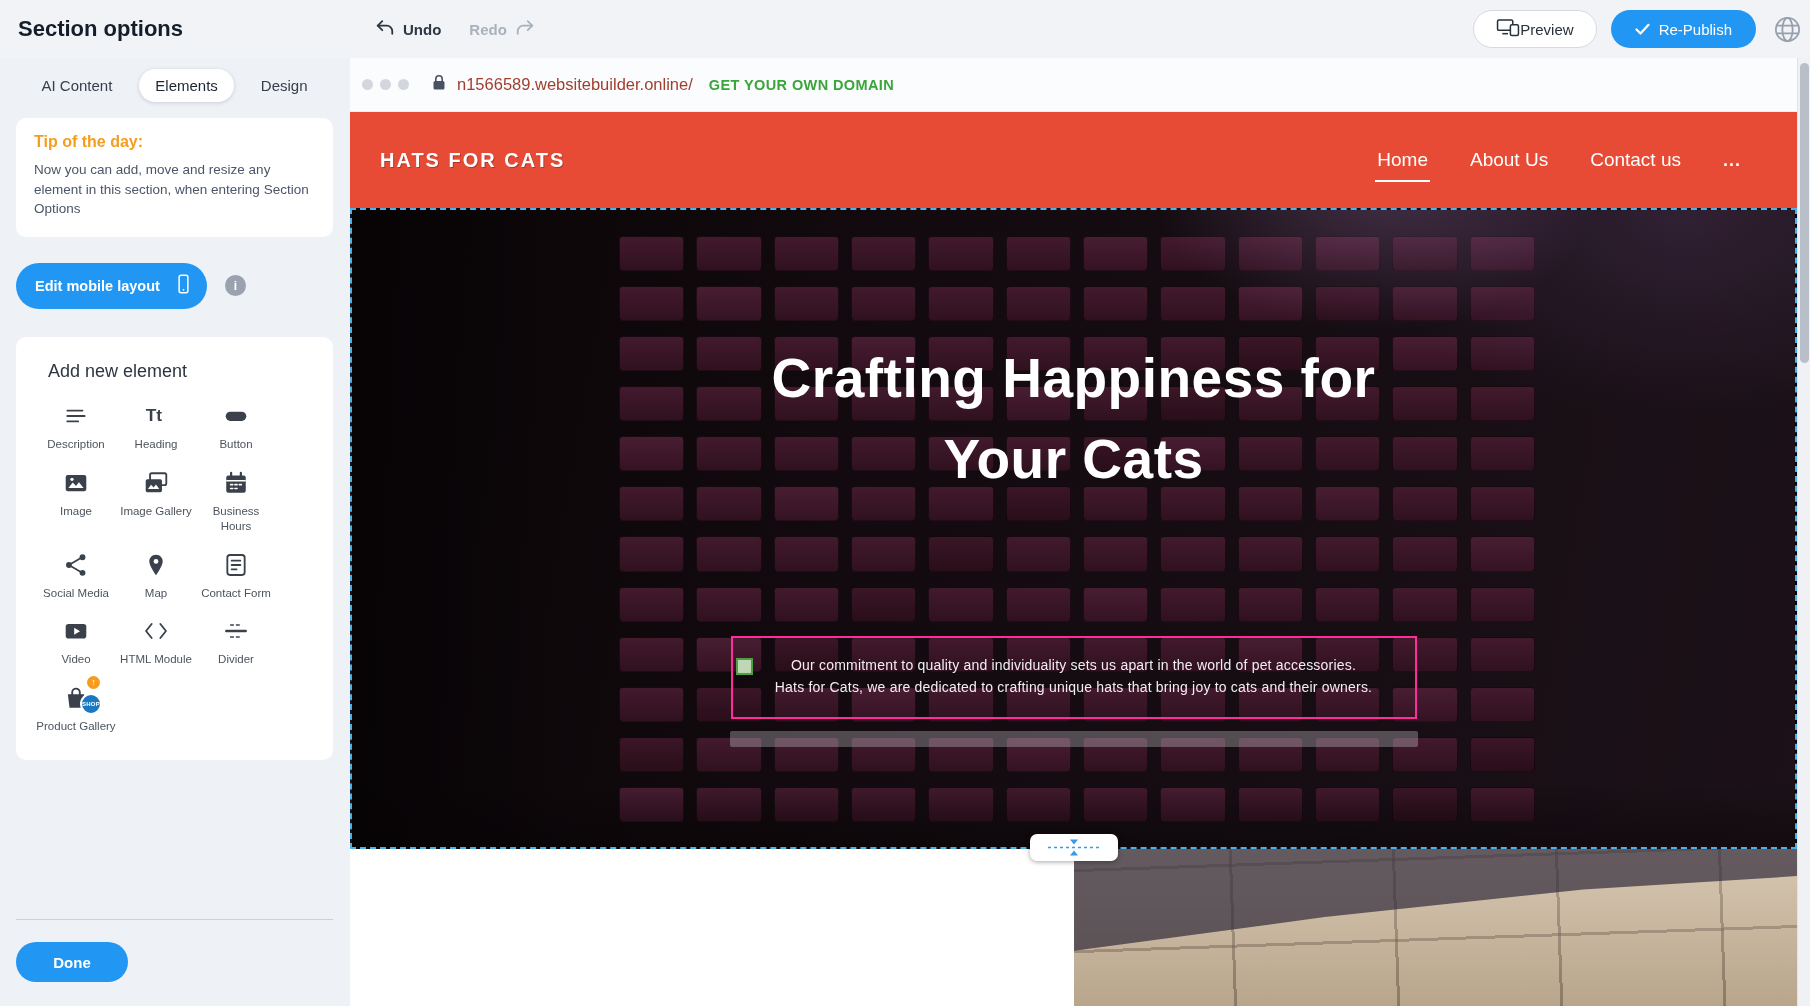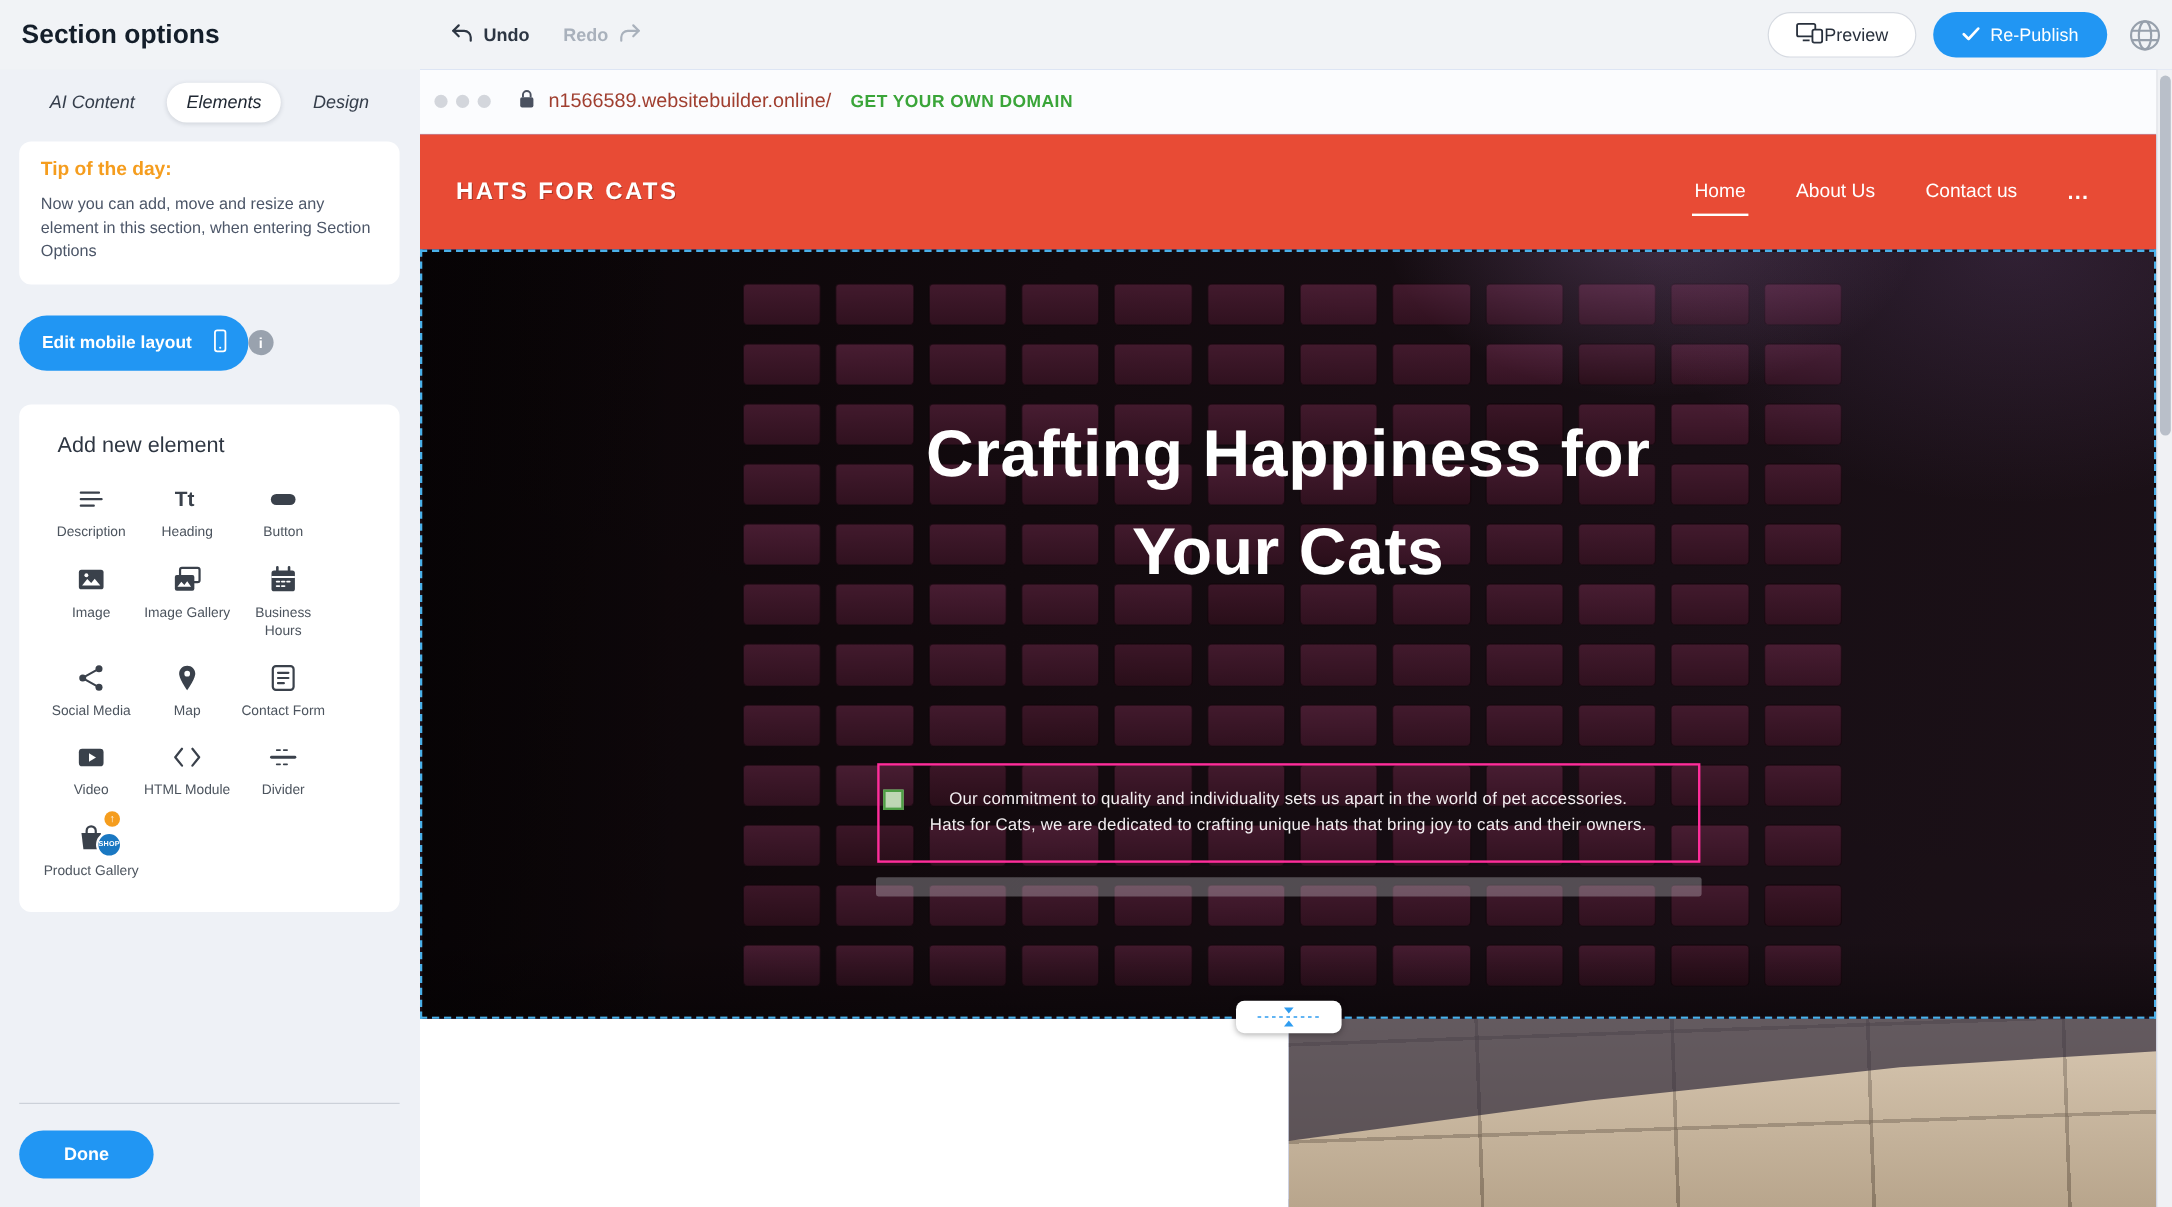--- a/index.html
+++ b/index.html
@@ -14,27 +14,27 @@
   .hist-btn { display:flex; align-items:center; gap:8px; background:none; border:none; font-family:inherit; font-size:15px; cursor:pointer; }
   .hist-btn.undo { color:#2d3643; font-weight:bold; }
   .hist-btn.redo { color:#a9b1bc; font-weight:bold; cursor:default; }
   .topbar-actions { margin-left:auto; display:flex; align-items:center; gap:14px; margin-right:6px; }
   .preview-btn { display:flex; align-items:center; height:38px; padding:0 22px; background:#fff; border:1px solid #d6dae1; border-radius:19px; font-family:inherit; font-size:15px; color:#28303c; cursor:pointer; }
   .republish-btn { display:flex; align-items:center; gap:9px; height:38px; padding:0 24px; background:#2196f3; border:none; border-radius:19px; font-family:inherit; font-size:15px; color:#fff; cursor:pointer; }
   .globe-wrap { width:34px; height:34px; display:flex; align-items:center; justify-content:center; cursor:pointer; }
 
   
   .sidebar { position:absolute; left:0; top:58px; width:350px; bottom:0; background:#eef1f6; display:flex; flex-direction:column; padding:0 17px 12px 16px; z-index:20; }
-  .side-tabs { display:flex; align-items:center; justify-content:space-around; height:54px; margin:0 4px; flex:none;font-style:italic; }
+  .side-tabs { display:flex; align-items:center; justify-content:space-around; height:54px; margin:0 4px; flex:none; }
   .side-tab { font-size:15px; color:#353e4b; padding:8px 16px; border-radius:17px; cursor:pointer; white-space:nowrap; }
   .side-tab.active { background:#fff; color:#1e2631; box-shadow:0 1px 4px rgba(20,30,50,0.16); }
   .tip-card { background:#fff; border-radius:10px; padding:15px 18px 18px; margin-top:6px; flex:none; }
   .tip-heading { color:#f59d1e; font-size:16px; font-weight:bold; }
   .tip-body { margin-top:9px; font-size:13.5px; color:#4c5668; line-height:1.45; }
-  .mobile-row { display:flex; align-items:center; gap:0; margin-top:26px; flex:none; }
+  .mobile-row { display:flex; align-items:center; gap:18px; margin-top:26px; flex:none; }
   .edit-mobile-btn { display:flex; align-items:center; gap:13px; background:#2196f3; color:#fff; border:none; border-radius:24px; height:46px; padding:0 13px 0 19px; font-family:inherit; font-size:14.5px; font-weight:bold; cursor:pointer; }
   .info-dot { width:21px; height:21px; border-radius:50%; background:#99a2ae; color:#fff; font-size:12px; font-weight:bold; display:flex; align-items:center; justify-content:center; cursor:pointer; }
   .elements-card { background:#fff; border-radius:10px; margin-top:28px; padding:24px 0 26px; flex:none; }
   .elements-title { font-size:18px; color:#2e3642; margin-left:32px; }
   .element-grid { display:grid; grid-template-columns:repeat(3,80px); padding-left:20px; row-gap:17px; margin-top:20px; }
   .el-item { width:80px; display:flex; flex-direction:column; align-items:center; cursor:pointer; }
   .el-icon { height:28px; display:flex; align-items:center; justify-content:center; position:relative; }
   .el-label { margin-top:7px; font-size:11.5px; color:#4c545e; text-align:center; line-height:1.3; }
   .el-icon.pg { width:40px; }
   .pg-shop { position:absolute; right:-6px; bottom:-3px; width:22px; height:22px; border-radius:50%; background:#1a78c2; border:2px solid #fff; color:#fff; font-size:6px; font-weight:bold; display:flex; align-items:center; justify-content:center; letter-spacing:0.2px; }
@@ -47,21 +47,21 @@
   .browser-bar { height:54px; background:#fbfcfe; display:flex; align-items:center; padding-left:12px; border-bottom:1px solid #f0f0f4; }
   .win-dots { display:flex; gap:7px; margin-right:22px; }
   .win-dot { width:11px; height:11px; border-radius:50%; background:#d3d6dc; }
   .url-text { margin-left:10px; font-size:16.5px; color:#a03f30; }
   .domain-cta { margin-left:16px; font-size:14.5px; font-weight:bold; color:#3aa539; letter-spacing:0.4px; cursor:pointer; }
   .site { margin-right:13px; }
 
   .site-header { height:96px; background:#e84b35; display:flex; align-items:center; position:relative; z-index:1; }
   .site-logo { margin-left:30px; color:#fff; font-weight:bold; font-size:20px; letter-spacing:2px; text-shadow:1px 1px 0 rgba(0,0,0,0.25); }
   .site-nav { margin-left:auto; margin-right:56px; display:flex; align-items:center; gap:42px; }
-  .nav-item { color:#fff; font-size:16px; position:relative; cursor:pointer; }
+  .nav-item { color:#fff; font-size:19px; position:relative; cursor:pointer; }
   .nav-item.active::after { content:""; position:absolute; left:-2px; right:-2px; bottom:-11px; height:2px; background:#fff; }
   .nav-item.more { font-size:18px; font-weight:bold; letter-spacing:1px; }
 
   .hero { position:relative; height:641px; border:2px dashed #4ab1ea; background:linear-gradient(100deg,#0a0507 0%,#120a0e 35%,#170e14 70%,#1c1118 100%); z-index:2; }
   .tile-grid { position:absolute; left:267px; top:26px; width:916px; height:586px; display:grid; grid-template-columns:repeat(12,1fr); grid-template-rows:repeat(12,1fr); column-gap:12px; row-gap:15px; z-index:1; }
   .tile { background:linear-gradient(180deg,#421a2d,#30111f); border:1px solid rgba(0,0,0,0.5); border-radius:4px; }
   .tile:nth-child(7n) { background:linear-gradient(180deg,#481d32,#351323); }
   .tile:nth-child(11n) { background:linear-gradient(180deg,#3b1627,#290e19); }
   .hero-overlay { position:absolute; inset:0; z-index:2; pointer-events:none;
     background:

